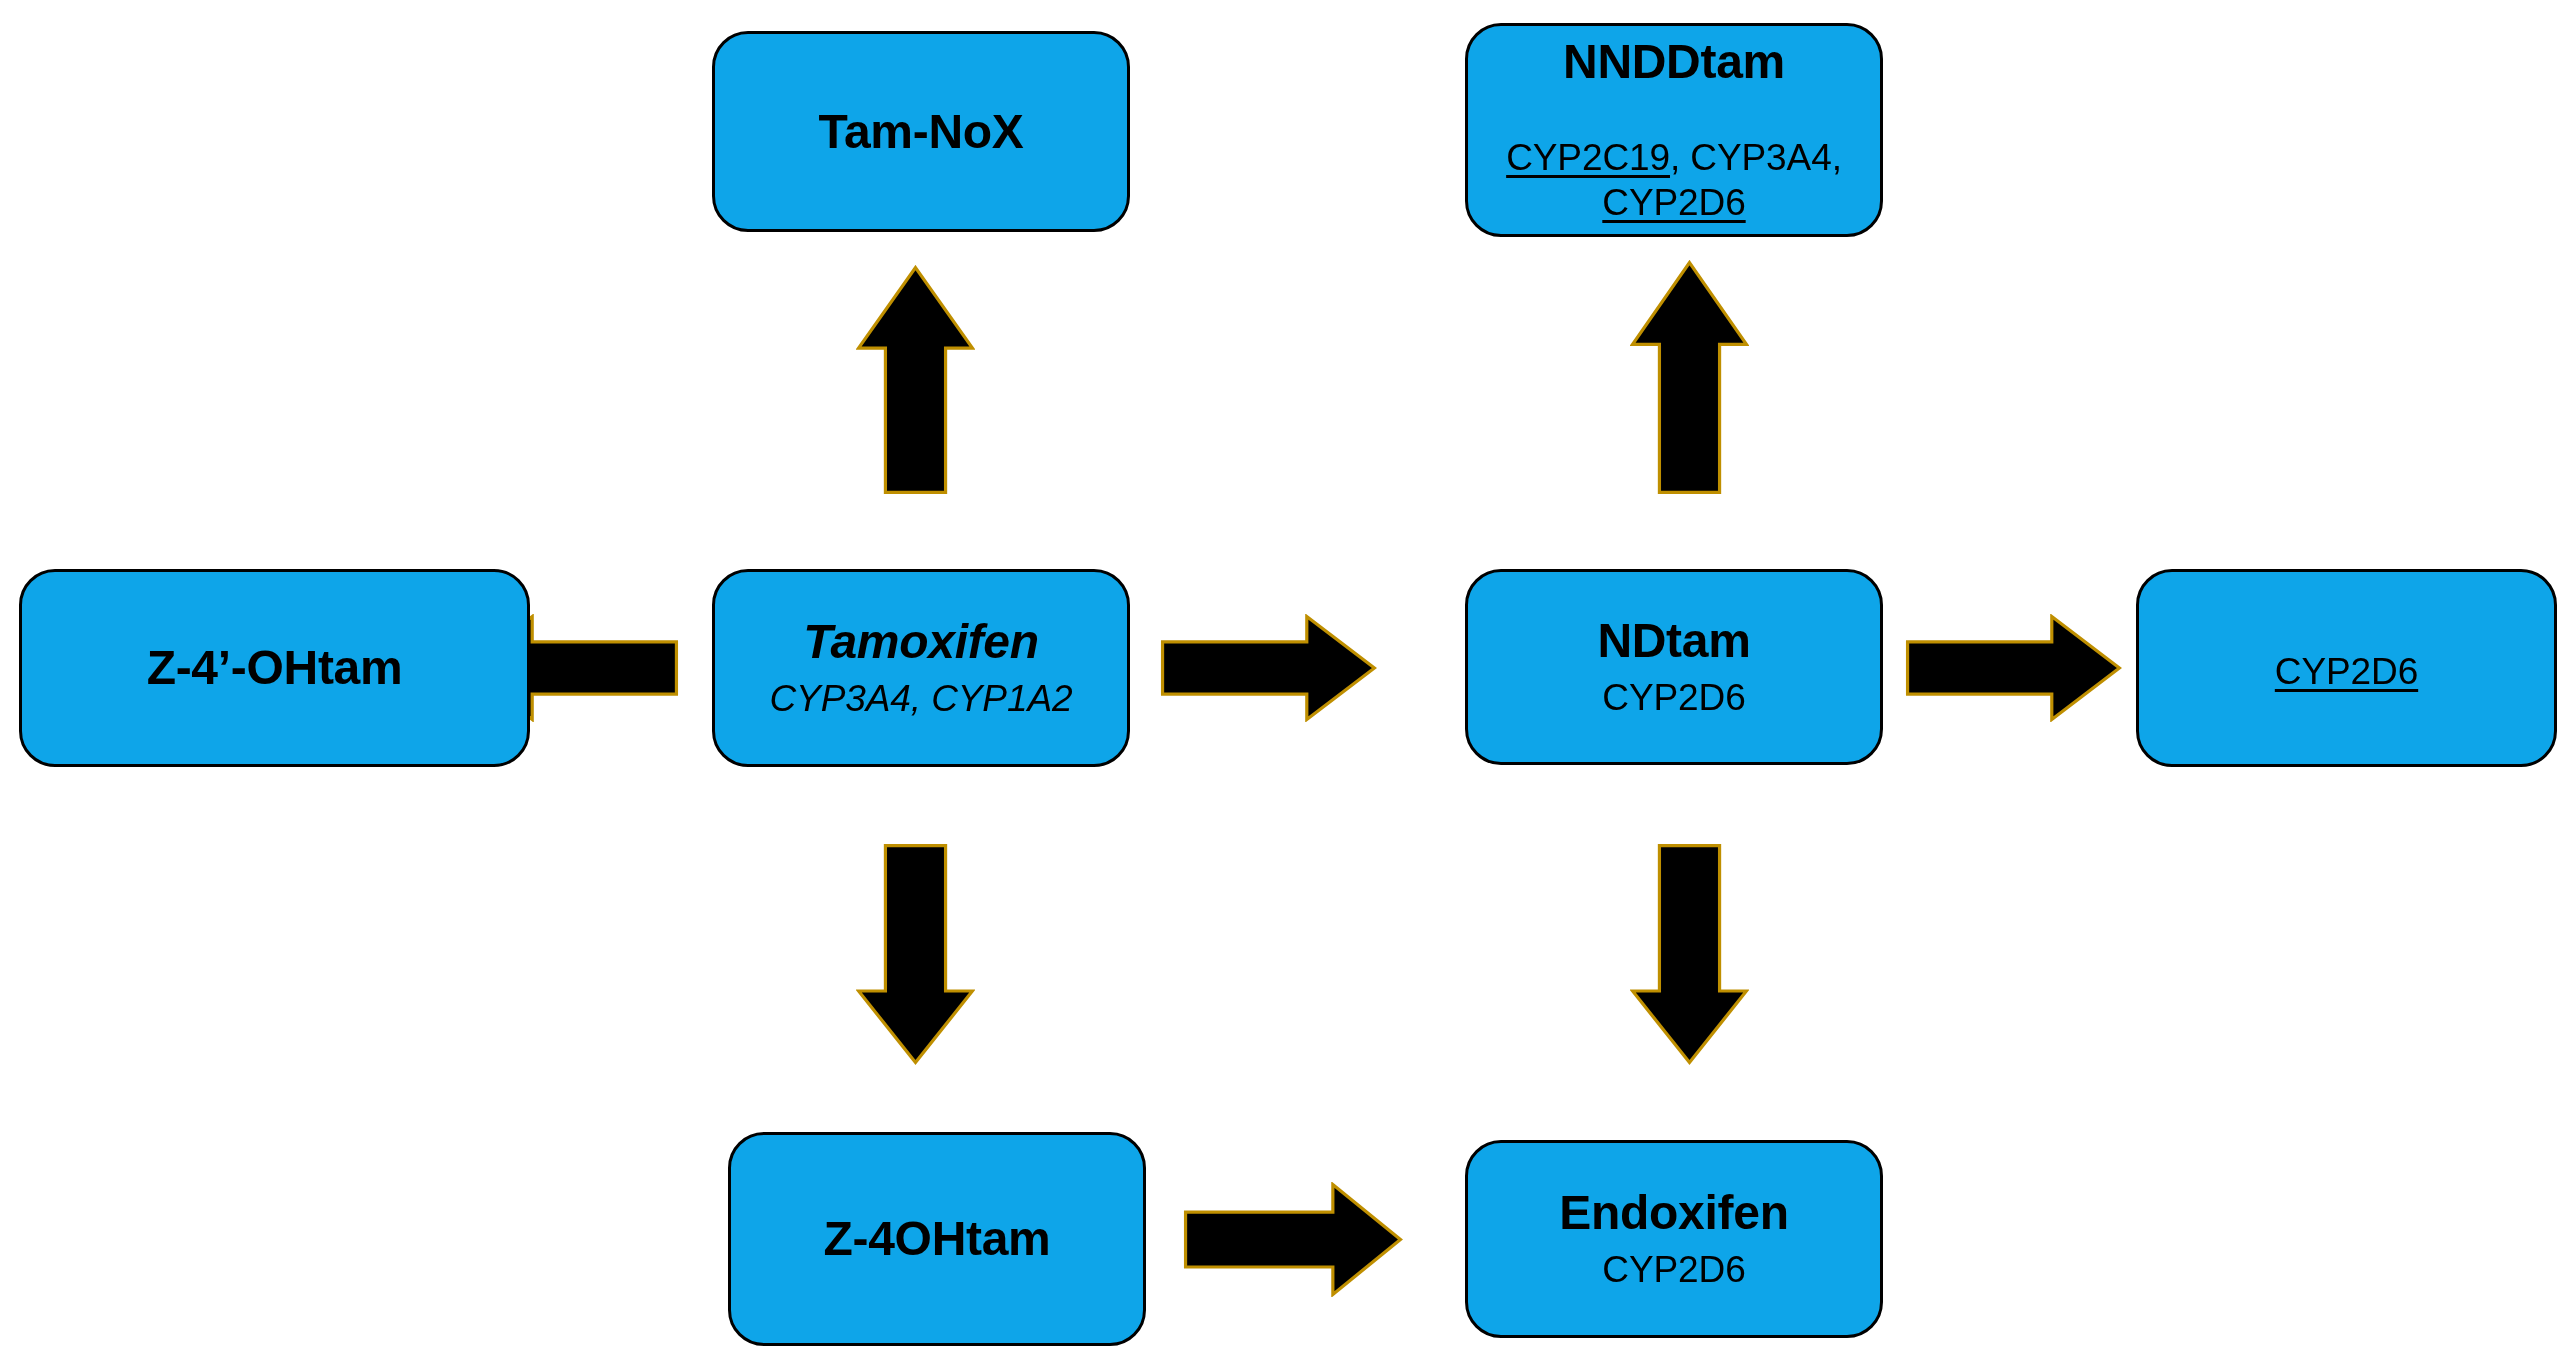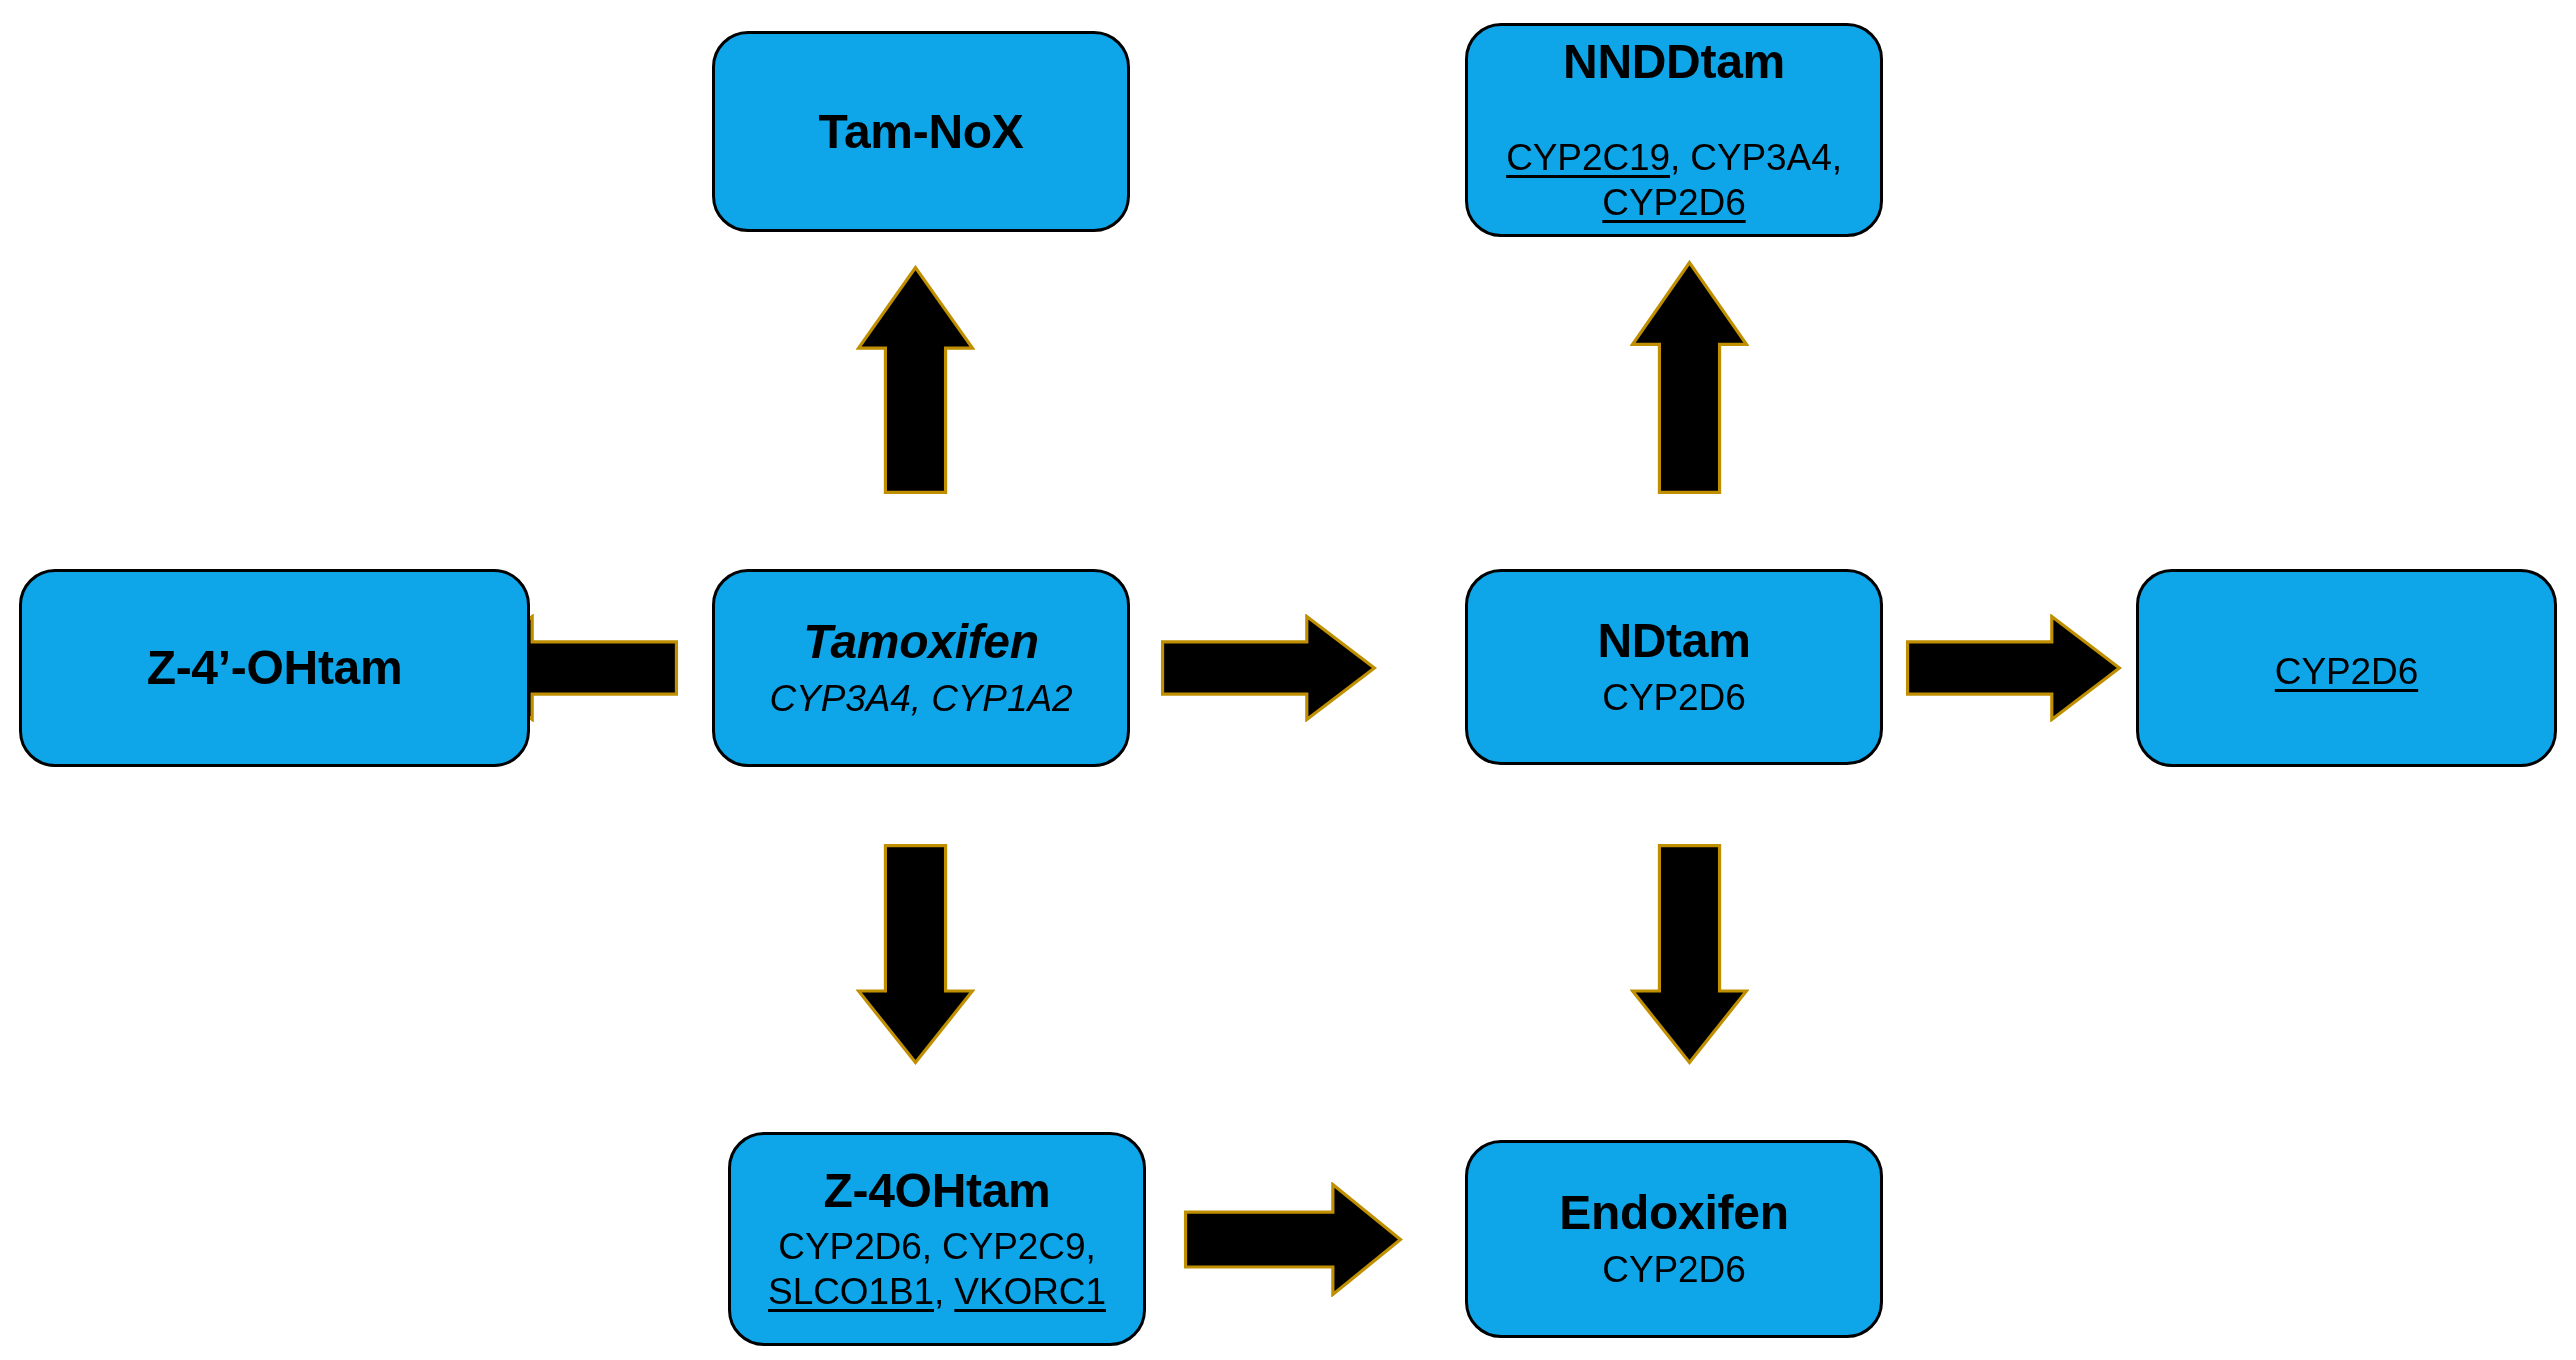--- a/index.html
+++ b/index.html
@@ -141,23 +141,20 @@
   </div>
 
   <div class="node" style="left:2136px; top:569px; width:421px; height:198px; padding:3.8px 10.2px;">
     <div class="node-enzymes">
       <span class="u">CYP2D6</span>
     </div>
   </div>
 
   <div class="node" style="left:712px; top:1132px; width:418px; height:214px; padding:3.8px 12.8px;margin-left:16px;">
     <div class="node-title">Z-4OHtam</div>
-    <div class="node-enzymes">
-      CYP2D6, CYP2C9,<br><span class="u">SLCO1B1</span>, <span class="u">VKORC1</span>
-    </div>
   </div>
 
   <div class="node" style="left:1465px; top:1140px; width:418px; height:198px;">
     <div class="node-title">Endoxifen</div>
     <div class="node-enzymes">CYP2D6</div>
   </div>
 
 </div>
 
 

